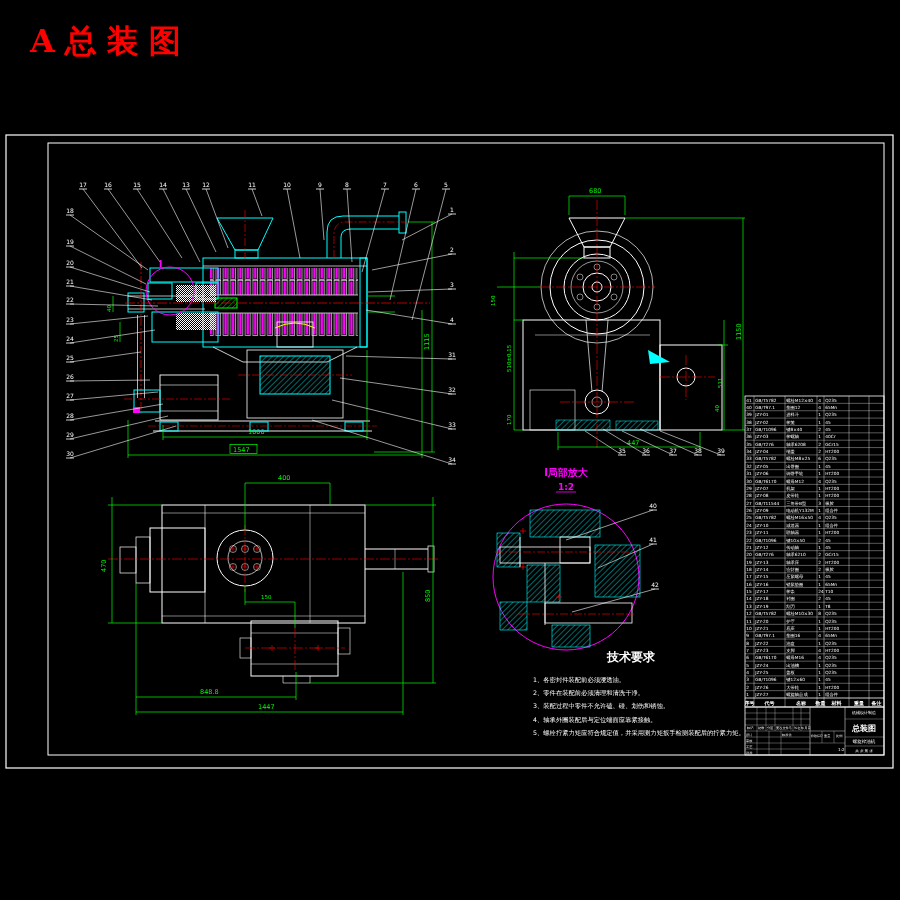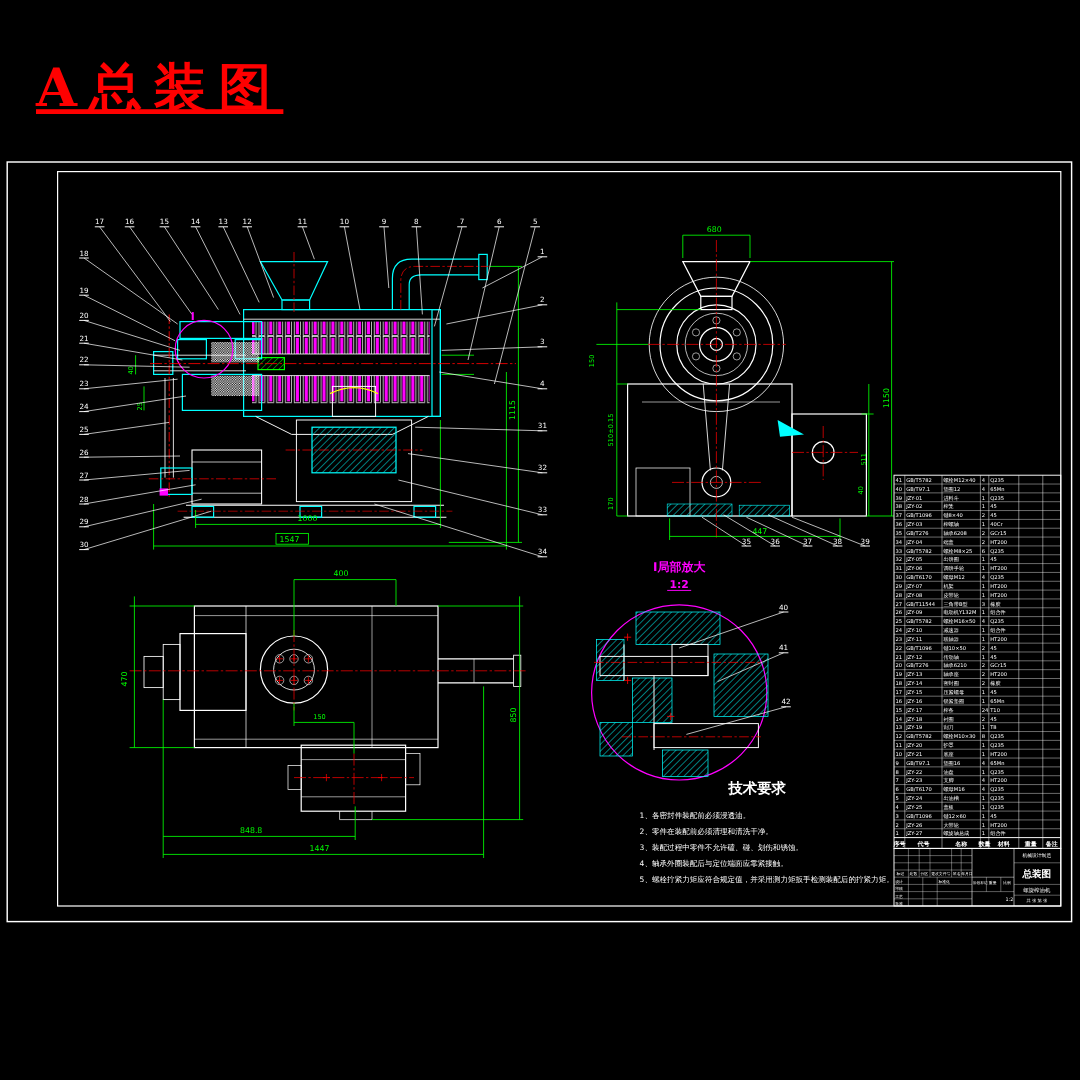--- a/index.html
+++ b/index.html
@@ -1,20 +1,20 @@
 <!DOCTYPE html>
 <html><head>
 <meta charset="utf-8">
 <style>
   html,body{margin:0;padding:0;background:#000;}
   body{width:900px;height:900px;position:relative;overflow:hidden;font-family:"DejaVu Sans",sans-serif;}
   #sheet-title{
-    position:absolute;left:30px;top:44px;
+    position:absolute;left:30px;top:20px;
     font-family:"DejaVu Serif","Liberation Serif",serif;
-    font-size:44px;font-weight:bold;color:#ff0000;letter-spacing:10px;white-space:nowrap;text-decoration:underline;
+    font-size:32px;font-weight:bold;color:#ff0000;letter-spacing:10px;white-space:nowrap;
   }
   svg{position:absolute;left:0;top:0;}
   svg text{font-family:"DejaVu Sans",sans-serif;}
 </style>
 </head>
 <body>
 
 <div id="sheet-title">A总装图</div>
 
 <svg id="drawing" width="900" height="900" viewBox="0 0 900 900">

